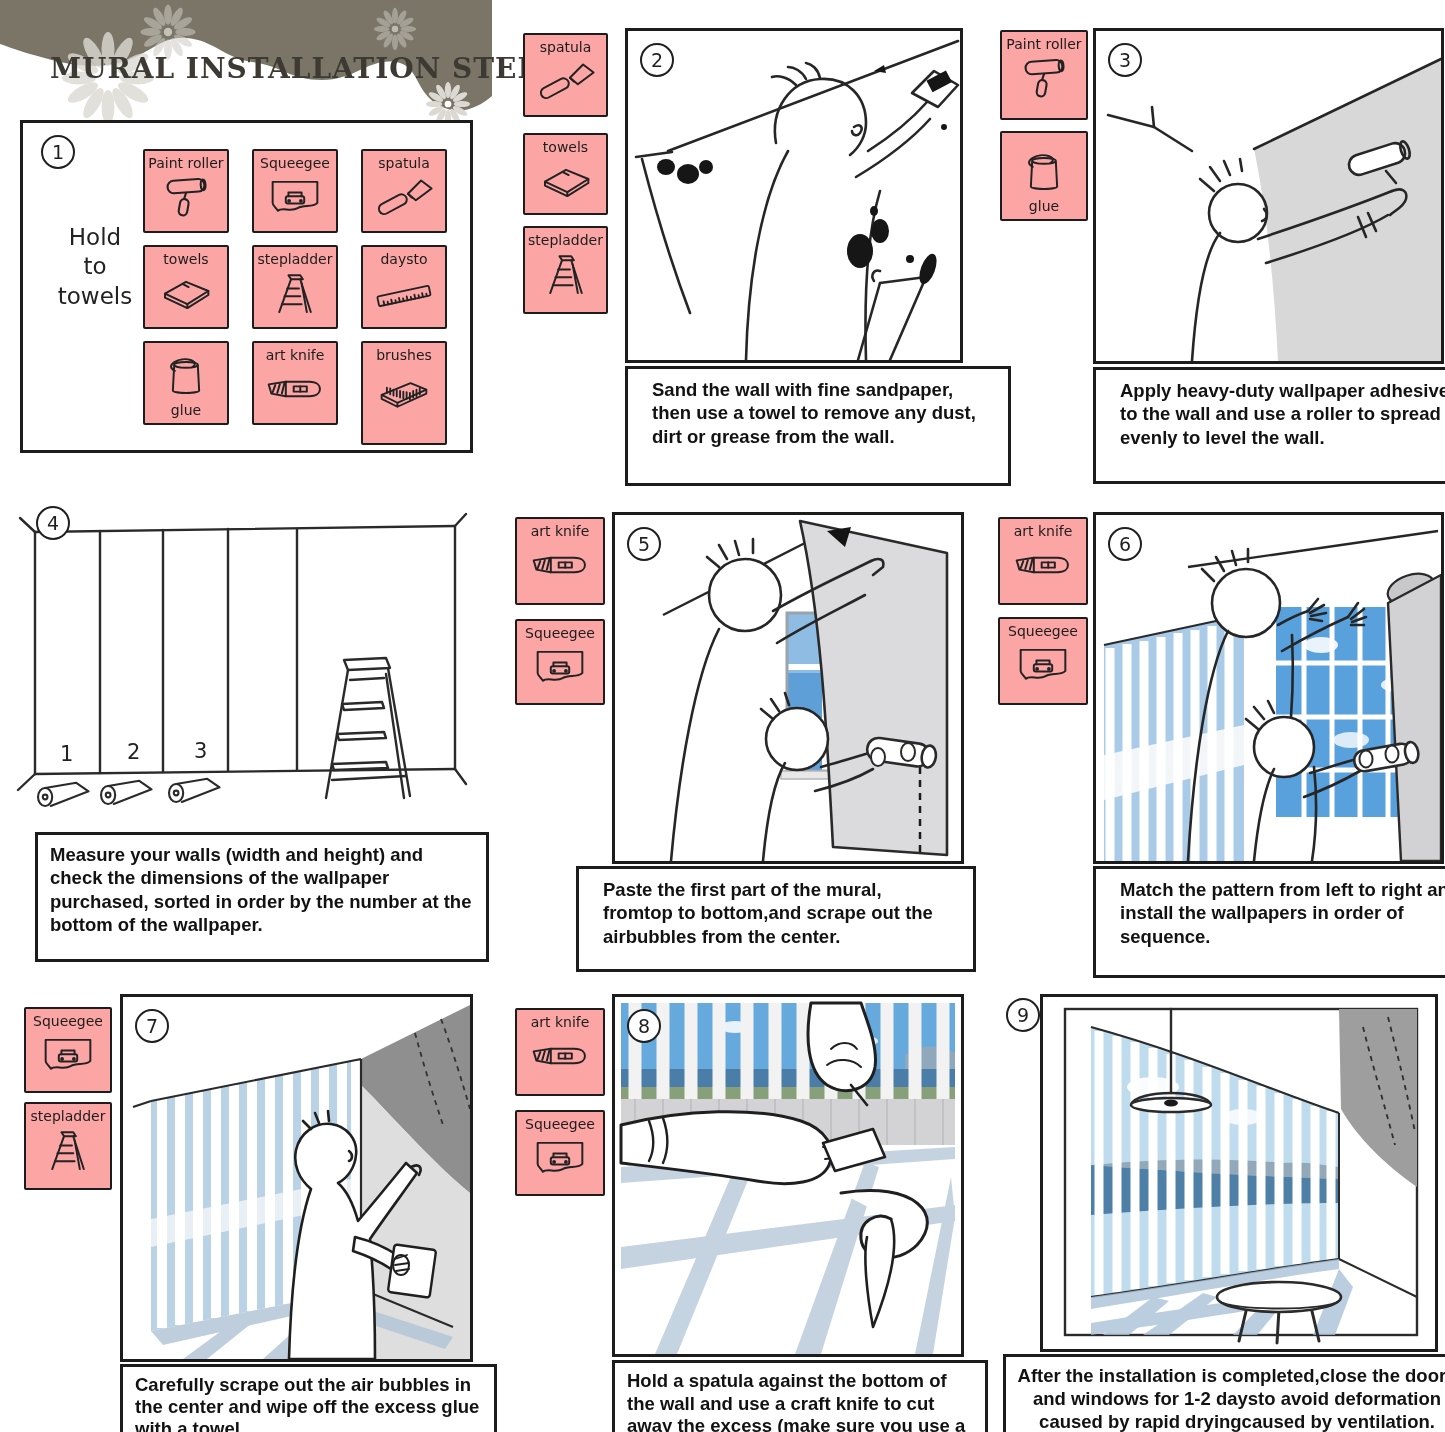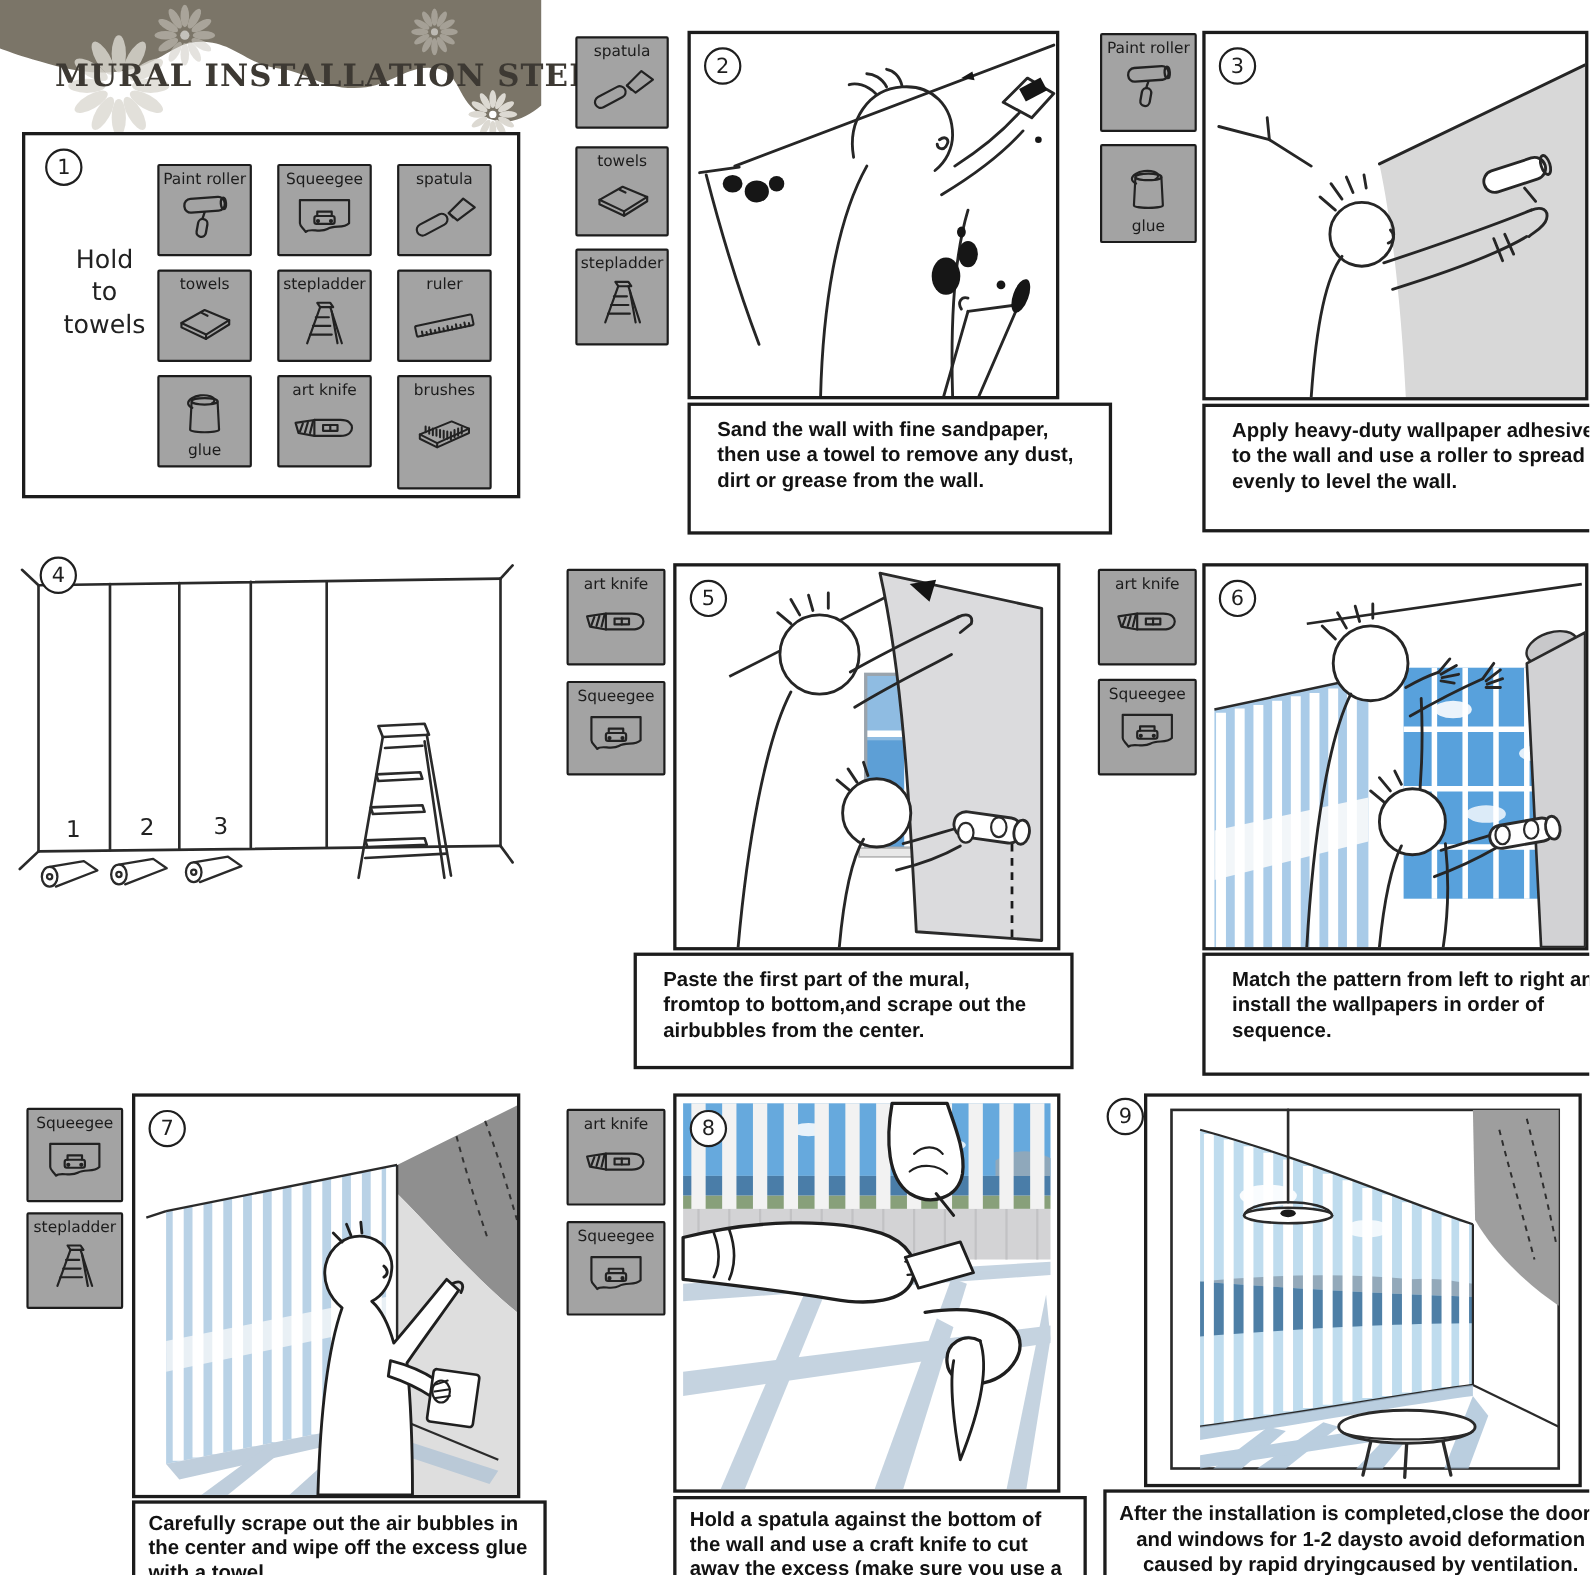--- a/index.html
+++ b/index.html
@@ -13,21 +13,21 @@
   .panel{position:absolute;border:3px solid #1c1c1c;background:#fff}
   .illus{position:absolute;border:3px solid #1c1c1c;background:#fff;overflow:hidden}
   .illus svg{display:block;width:100%;height:100%}
   .caption{position:absolute;border:3px solid #1c1c1c;background:#fff;
            font-weight:bold;font-size:18.5px;line-height:1.26;padding:9px 24px;
            color:#121212;overflow:hidden}
   .caption.center{text-align:center}
   .numcircle{position:absolute;width:30px;height:30px;border:2.6px solid #1f1f1f;border-radius:50%;
              display:flex;align-items:center;justify-content:center;background:#fff;
              font-family:"DejaVu Sans",sans-serif;font-size:19px;color:#1f1f1f;z-index:5}
-  .toolbox{position:absolute;border:2.5px solid #1c1c1c;border-radius:2px;background:#a3a3a3;
+  .toolbox{position:absolute;border:2.5px solid #1c1c1c;border-radius:2px;background:#fca5a5;
            display:flex;flex-direction:column;align-items:center;padding:5px 2px 2px 2px;box-sizing:border-box}
   .toolbox .tool-label{font-family:"DejaVu Sans",sans-serif;font-size:14px;color:#1c1c1c;
                        white-space:nowrap;line-height:1.1}
   .toolbox svg{width:66px;height:46px;margin-top:3px;flex:0 0 auto}
   .toolbox.label-bottom{flex-direction:column-reverse;padding:18px 2px 5px 2px}
   .toolbox.label-bottom svg{margin-top:0;margin-bottom:2px}
   .tools-heading{position:absolute;left:8px;top:100px;width:128px;text-align:center;
                  font-family:"DejaVu Sans",sans-serif;font-size:23px;line-height:1.28;color:#222}
   .wallnum{position:absolute;font-family:"DejaVu Sans",sans-serif;font-size:21px;color:#222}
   .flower{position:absolute;color:#dcd9d2}
@@ -188,21 +188,21 @@
           <use href="#i-towels"></use>
         </svg>
     </div>
     <div class="toolbox" style="left:229px;top:122px;width:86px;height:84px">
       <span class="tool-label">stepladder</span>
       <svg viewBox="0 0 100 70">
           <use href="#i-ladder"></use>
         </svg>
     </div>
     <div class="toolbox" style="left:338px;top:122px;width:86px;height:84px">
-      <span class="tool-label">ruler</span>
+      <span class="tool-label">daysto</span>
       <svg viewBox="0 0 100 70">
           <use href="#i-ruler"></use>
         </svg>
     </div>
     <div class="toolbox label-bottom" style="left:120px;top:218px;width:86px;height:84px">
       <span class="tool-label">glue</span>
       <svg viewBox="0 0 100 70">
           <use href="#i-glue"></use>
         </svg>
     </div>
@@ -330,20 +330,21 @@
         <path d="M336,182 L370,180"></path>
       </g>
       <use href="#i-roll" x="21" y="282" width="58" height="34"></use>
       <use href="#i-roll" x="84" y="280" width="58" height="34"></use>
       <use href="#i-roll" x="152" y="278" width="58" height="34"></use>
     </svg>
   </div>
   <span class="wallnum" style="left:60px;top:742px">1</span>
   <span class="wallnum" style="left:127px;top:740px">2</span>
   <span class="wallnum" style="left:194px;top:739px">3</span>
+  <div class="caption" style="left:35px;top:832px;width:424px;height:108px;padding:8px 12px">Measure your walls (width and height) and check the dimensions of the wallpaper purchased, sorted in order by the number at the bottom of the wallpaper.</div>
 
   <div class="toolbox" style="left:515px;top:517px;width:90px;height:88px">
     <span class="tool-label">art knife</span>
     <svg viewBox="0 0 100 70">
         <use href="#i-knife"></use>
       </svg>
   </div>
   <div class="toolbox" style="left:515px;top:619px;width:90px;height:86px">
     <span class="tool-label">Squeegee</span>
     <svg viewBox="0 0 100 70">

